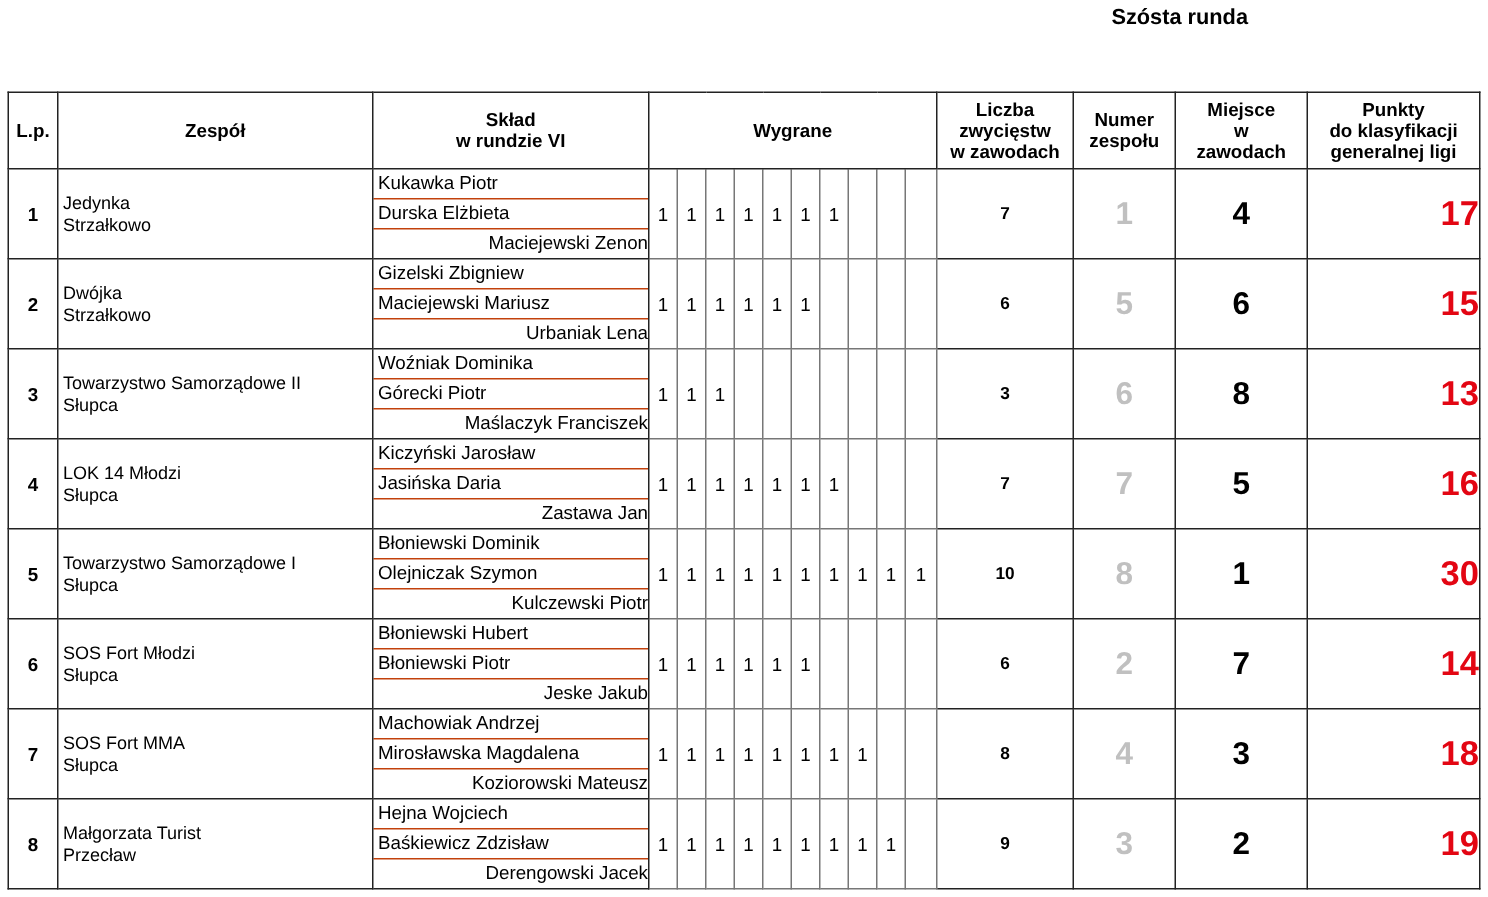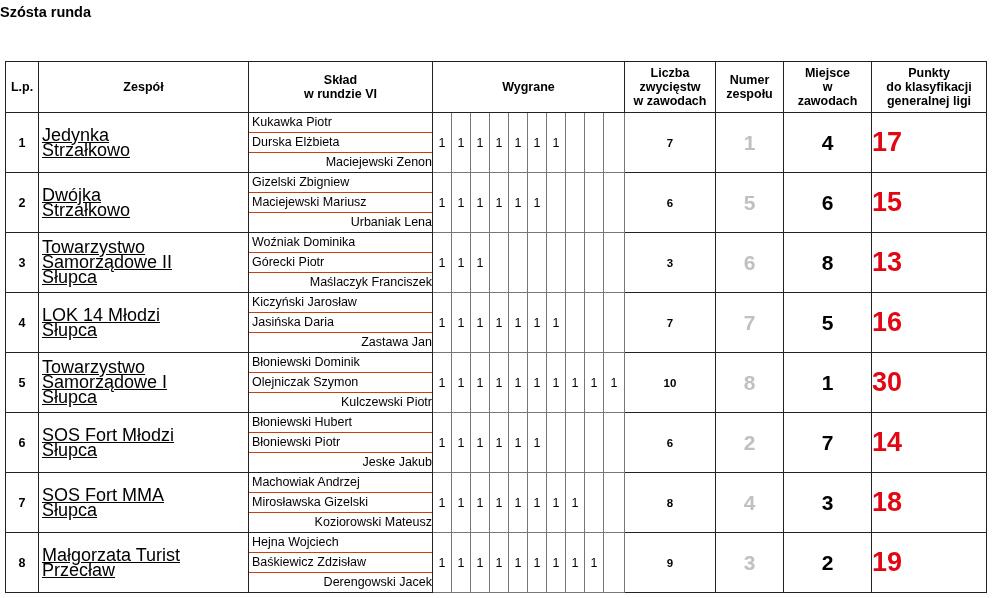--- a/index.html
+++ b/index.html
@@ -1,35 +1,35 @@
 <!DOCTYPE html>
 <html><head>
 <meta charset="utf-8">
 <style>
   html, body { margin:0; padding:0; background:#ffffff; }
   body { width:992px; height:598px; position:relative; overflow:hidden;
          font-family:"Liberation Sans", sans-serif; color:#000; }
-  .title { position:absolute; left:0; top:4px; width:816px; text-align:left;
+  .title { position:absolute; left:16px; top:4px; width:816px; text-align:right;
            font-weight:bold; font-size:14.5px; line-height:17px; }
   table.main { position:absolute; left:5px; top:61px; border-collapse:collapse;
                table-layout:fixed; border:1.5px solid #333; }
   table.main td, table.main th { border:1px solid #222; padding:0; }
   th { font-weight:bold; font-size:12.5px; line-height:14px; text-align:center; vertical-align:middle; }
   .hdr-row { height:51px; }
   td.lp { text-align:center; font-weight:bold; font-size:12.5px; }
-  td.team { font-size:18px; line-height:15px; padding-left:3px !important; vertical-align:middle;text-decoration:underline; }
+  td.team { font-size:12px; line-height:15px; padding-left:3px !important; vertical-align:middle; }
   td.members { vertical-align:top; }
   .member { height:19px; line-height:19px; font-size:12.5px; padding-left:3px;
             border-bottom:1px solid #c2410c; white-space:nowrap; overflow:hidden; }
   .member:last-child { border-bottom:none;text-align:right; }
   td.win { text-align:center; font-size:12.5px; border-color:#777 !important; }
   td.wins-total { text-align:center; font-weight:bold; font-size:11.5px; }
   td.team-no { text-align:center; font-weight:bold; font-size:21px; color:#c0c0c0; }
   td.place { text-align:center; font-weight:bold; font-size:21px; color:#000; }
-  td.points { text-align:left; font-weight:bold; font-size:27px; color:#e30613; }
+  td.points { text-align:right; font-weight:bold; font-size:23px; color:#e30613; }
   tr.team-row { height:60px; }
 </style>
 </head>
 <body>
 
 <div class="title">
   <div>Szósta runda</div>
 </div>
 
 <table class="main">
@@ -240,21 +240,21 @@
         <td class="points">14</td>
       </tr>
       <tr class="team-row">
         <td class="lp">7</td>
         <td class="team">
           <div>SOS Fort MMA</div>
           <div>Słupca</div>
         </td>
         <td class="members">
           <div class="member">Machowiak Andrzej</div>
-          <div class="member">Mirosławska Gizelski</div>
+          <div class="member">Mirosławska Magdalena</div>
           <div class="member">Koziorowski Mateusz</div>
         </td>
         <td class="win">1</td>
         <td class="win">1</td>
         <td class="win">1</td>
         <td class="win">1</td>
         <td class="win">1</td>
         <td class="win">1</td>
         <td class="win">1</td>
         <td class="win">1</td>

